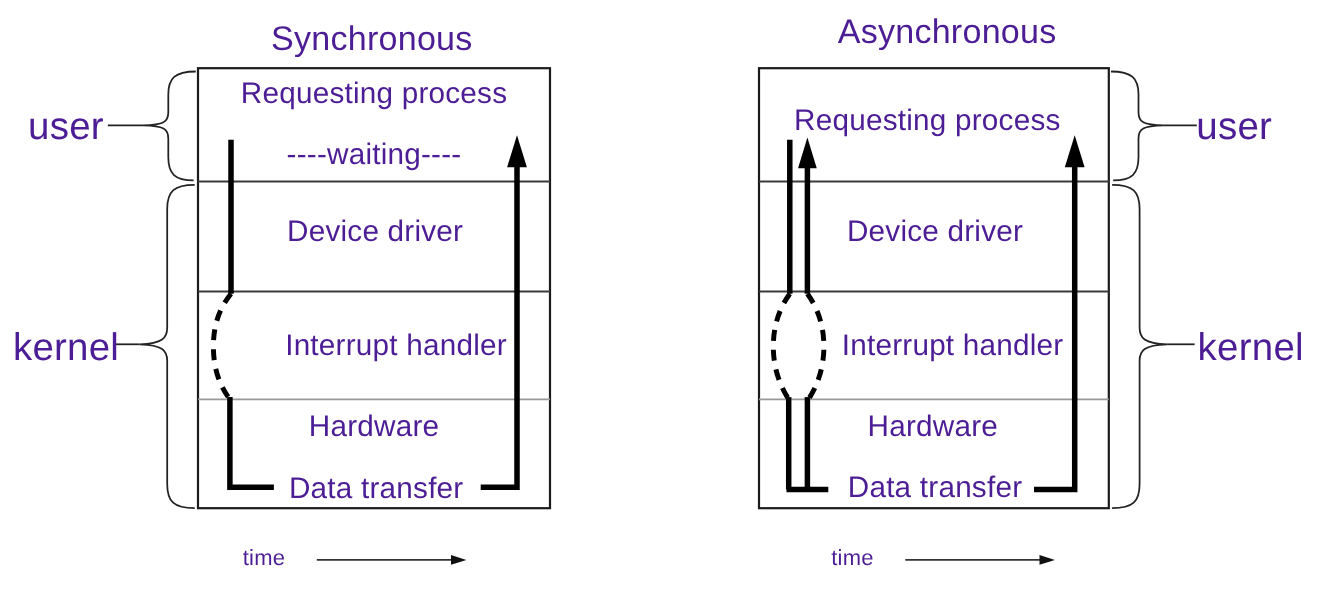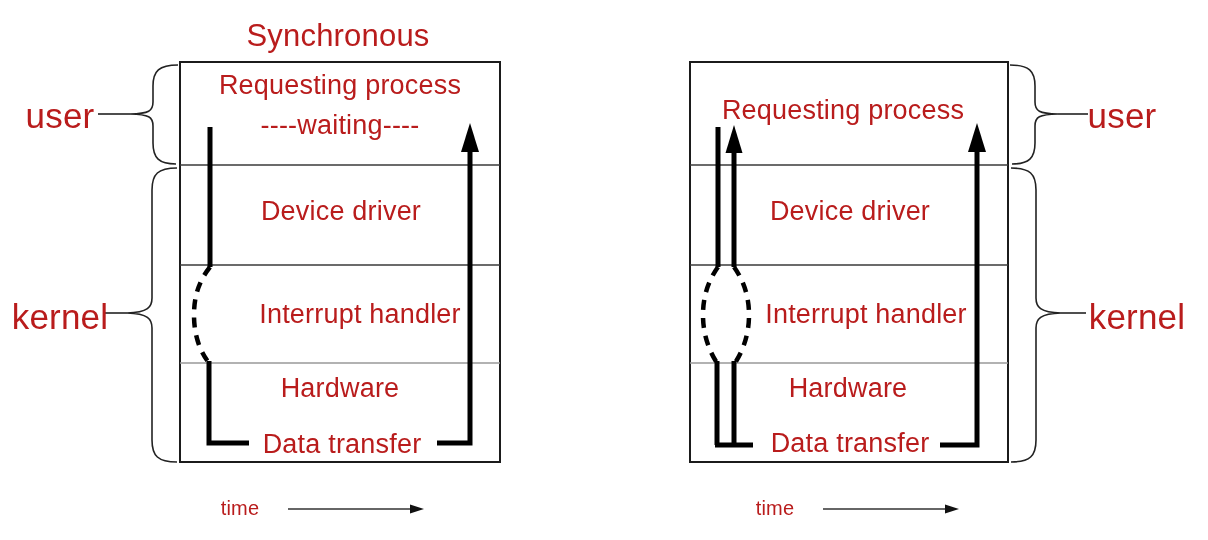--- a/index.html
+++ b/index.html
@@ -18,21 +18,21 @@
   }
   .art {
     position: absolute;
     left: 0;
     top: 0;
   }
   .lbl {
     position: absolute;
     transform: translate(-50%, -50%);
     white-space: nowrap;
-    color: #b91c1c;
+    color: #4c1d95;
     line-height: 1;
   }
   .t-title { font-size: 31px; letter-spacing: 0.2px; }
   .t-row   { font-size: 27px; letter-spacing: 0.2px; }
   .t-side  { font-size: 35px; letter-spacing: 0.2px; }
   .t-time  { font-size: 20px; letter-spacing: 0.2px; }
 </style>
 </head>
 <body>
 
@@ -108,29 +108,30 @@
     </g>
 
     <g>
       <line x1="823" y1="509" x2="947" y2="509" stroke="#333333" stroke-width="1.6"></line>
       <polygon points="959,509 945,504.5 945,513.5" fill="#111111"></polygon>
     </g>
   </svg>
 
   <div class="lbl t-title" style="left:338px; top:35px;">Synchronous</div>
   <div class="lbl t-row" style="left:340px; top:85px;">Requesting process</div>
-  <div class="lbl t-row" style="left:340px; top:125px;">----waiting----</div>
+  <div class="lbl t-row" style="left:340px; top:141px;">----waiting----</div>
   <div class="lbl t-row" style="left:341px; top:211px;">Device driver</div>
   <div class="lbl t-row" style="left:360px; top:314px;">Interrupt handler</div>
   <div class="lbl t-row" style="left:340px; top:388px;">Hardware</div>
   <div class="lbl t-row" style="left:342px; top:444px;">Data transfer</div>
   <div class="lbl t-side" style="left:60px; top:115px;">user</div>
   <div class="lbl t-side" style="left:60px; top:316px;">kernel</div>
   <div class="lbl t-time" style="left:240px; top:508px;">time</div>
 
+  <div class="lbl t-title" style="left:861px; top:29px;">Asynchronous</div>
   <div class="lbl t-row" style="left:843px; top:110px;">Requesting process</div>
   <div class="lbl t-row" style="left:850px; top:211px;">Device driver</div>
   <div class="lbl t-row" style="left:866px; top:314px;">Interrupt handler</div>
   <div class="lbl t-row" style="left:848px; top:388px;">Hardware</div>
   <div class="lbl t-row" style="left:850px; top:443px;">Data transfer</div>
   <div class="lbl t-side" style="left:1122px; top:115px;">user</div>
   <div class="lbl t-side" style="left:1137px; top:316px;">kernel</div>
   <div class="lbl t-time" style="left:775px; top:508px;">time</div>
 
 </div>

